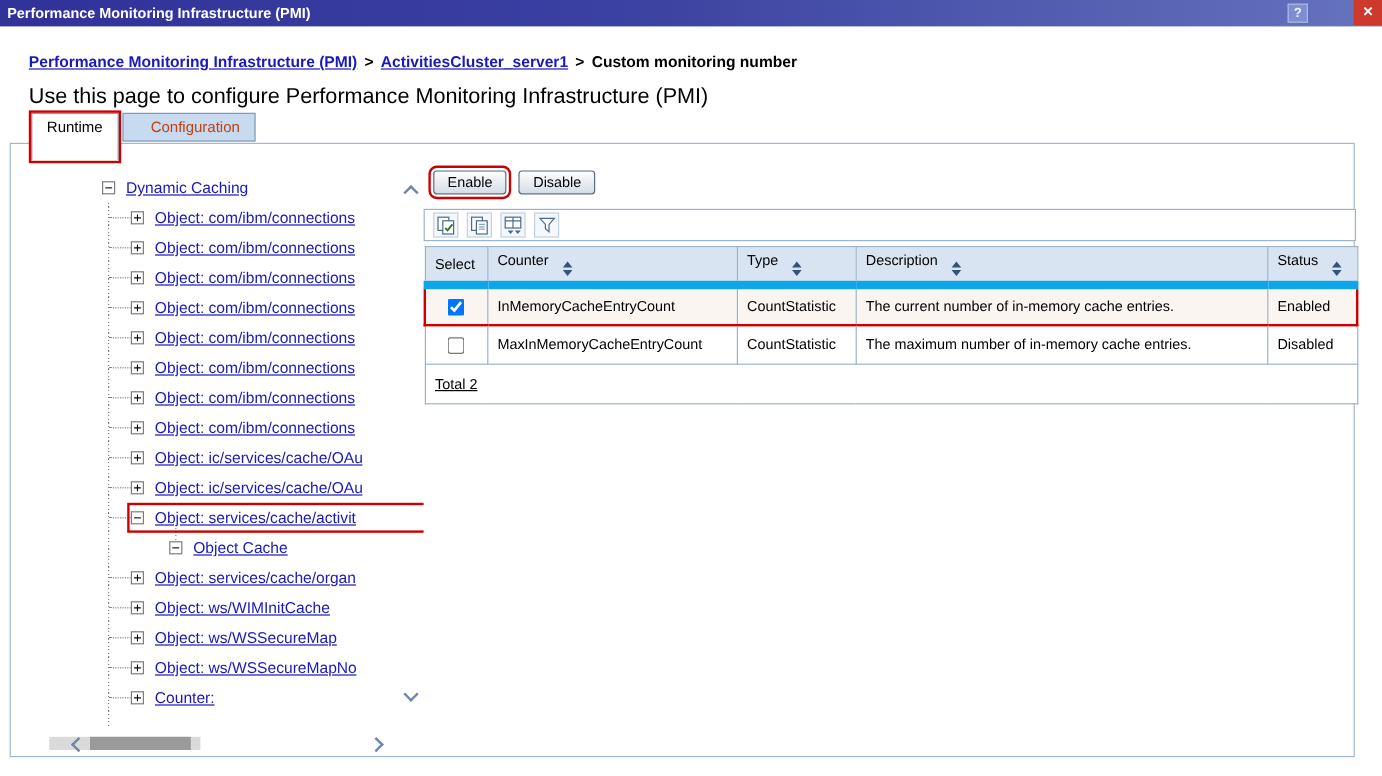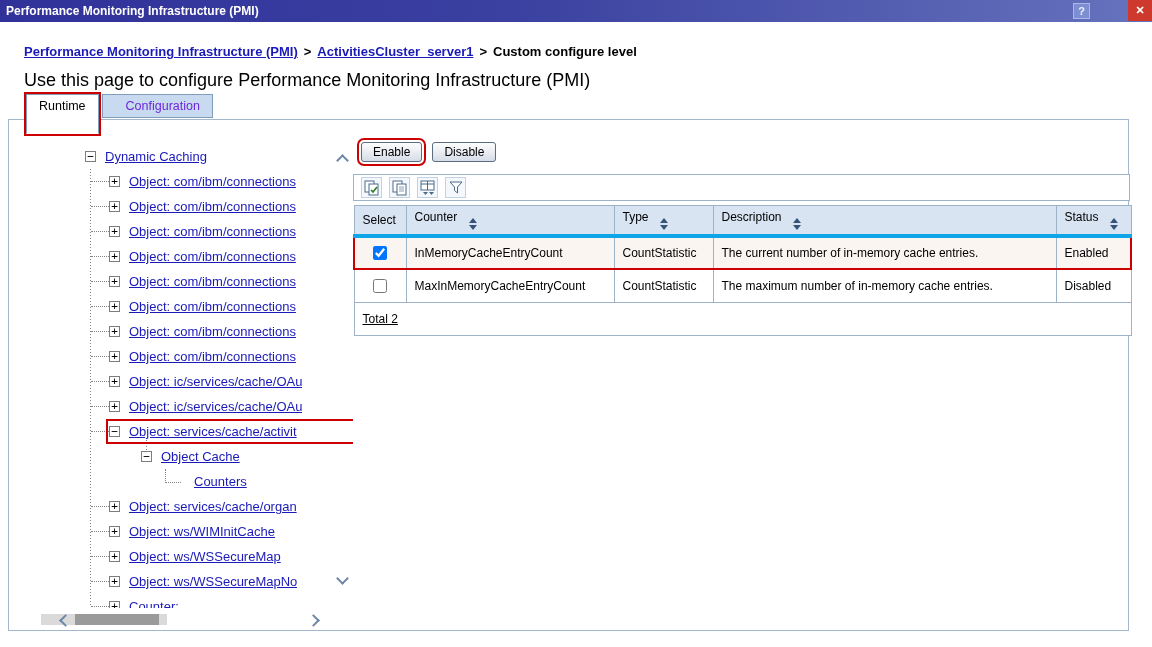--- a/index.html
+++ b/index.html
@@ -37,21 +37,21 @@
   .breadcrumb .current { color: #000; }
   .intro { position: absolute; top: 70px; left: 24px; font-size: 18px; }
 
   
   .tabs { position: absolute; top: 94px; left: 26px; display: flex; z-index: 2; }
   .tab {
     height: 40px; line-height: 23px; padding: 0 12px; font-size: 12.5px;
     border: 1px solid #7f9db9; margin-right: 3px; cursor: pointer;
   }
   .tab.active { background: #fff; border-bottom: 1px solid #fff; outline: 2px solid #cc0000; }
-  .tab.inactive { background: #c8daf0; color: #6d28d9; height: 24px; padding-left: 23px; }
+  .tab.inactive { background: #c8daf0; color: #c2410c; height: 24px; padding-left: 23px; }
 
   
   .main-panel {
     position: absolute; top: 119px; left: 8px; width: 1121px; height: 512px;
     border: 1px solid #a3b8cc; background: #fff;
   }
 
   
   .tree { position: absolute; left: 12px; top: 20px; width: 332px; height: 468px; overflow: hidden; font-size: 13px; padding-top: 4px; }
   .trow { position: relative; height: 25px; display: flex; align-items: center; white-space: nowrap; width: 332px; }
@@ -99,42 +99,42 @@
     margin-top: 8px; border: 1px solid #9db4c8; height: 27px;
     display: flex; align-items: center; gap: 7px; padding-left: 7px; background: #fff;
   }
   .icon-btn { width: 21px; height: 21px; display: flex; align-items: center; justify-content: center; cursor: pointer; border: 1px solid #c3d2e0; background: #f4f8fc; }
 
   table.counters { border-collapse: collapse; width: 777px; margin-top: 4px; font-size: 12px; table-layout: fixed; }
   table.counters th, table.counters td { border: 1px solid #9db4c8; padding: 4px 8px; text-align: left; font-weight: normal; overflow: hidden; white-space: nowrap; }
   table.counters thead th { background: #d8e4f2; height: 26px; }
   table.counters tbody td { height: 33px; background: #fff; }
   table.counters .cb-cell { text-align: center; }
-  tr.hl td { background: #fbf5f2 !important; border-top: 4px solid #0ea5e9; border-bottom: 2px solid #cc0000; }
+  tr.hl td { background: #fbf5f2 !important; border-top: 7px solid #0ea5e9; border-bottom: 2px solid #cc0000; }
   tr.hl td:first-child { border-left: 2px solid #cc0000; }
   tr.hl td:last-child { border-right: 2px solid #cc0000; }
   tr.total-row td { background: #d8e4f2; height: 26px; text-decoration: underline; }
 
   .sort { display: inline-flex; flex-direction: column; gap: 2px; margin-left: 8px; vertical-align: -2px; cursor: pointer; }
   .s-up { width: 0; height: 0; border-left: 4px solid transparent; border-right: 4px solid transparent; border-bottom: 5px solid #34537a; }
   .s-down { width: 0; height: 0; border-left: 4px solid transparent; border-right: 4px solid transparent; border-top: 5px solid #34537a; }
 
   input[type="checkbox"] { width: 14px; height: 14px; cursor: pointer; vertical-align: middle; }
 </style>
 </head>
 <body>
 
 <div class="titlebar">
   <span>Performance Monitoring Infrastructure (PMI)</span>
   <span class="help-btn">?</span>
   <span class="close-btn">✕</span>
 </div>
 
 <div class="breadcrumb">
-  <a>Performance Monitoring Infrastructure (PMI)</a><span class="sep">&gt;</span><a>ActivitiesCluster_server1</a><span class="sep">&gt;</span><span class="current">Custom configure level</span>
+  <a>Performance Monitoring Infrastructure (PMI)</a><span class="sep">&gt;</span><a>ActivitiesCluster_server1</a><span class="sep">&gt;</span><span class="current">Custom monitoring number</span>
 </div>
 
 <div class="intro">Use this page to configure Performance Monitoring Infrastructure (PMI)</div>
 
 <div class="tabs">
   <div class="tab active">Runtime</div>
   <div class="tab inactive">Configuration</div>
 </div>
 
 <div class="main-panel">
@@ -205,24 +205,20 @@
         <span class="exp">−</span>
         <a class="tlink">Object: services/cache/activit</a>
       </span>
     </div>
 
     <div class="trow lvl2">
       <span class="exp">−</span>
       <a class="tlink">Object Cache</a>
     </div>
 
-    <div class="trow lvl3">
-      <span class="elbow"></span>
-      <a class="tlink">Counters</a>
-    </div>
 
     <div class="trow lvl1">
       <span class="hdash"></span>
       <span class="exp">+</span>
       <a class="tlink">Object: services/cache/organ</a>
     </div>
     <div class="trow lvl1">
       <span class="hdash"></span>
       <span class="exp">+</span>
       <a class="tlink">Object: ws/WIMInitCache</a>

